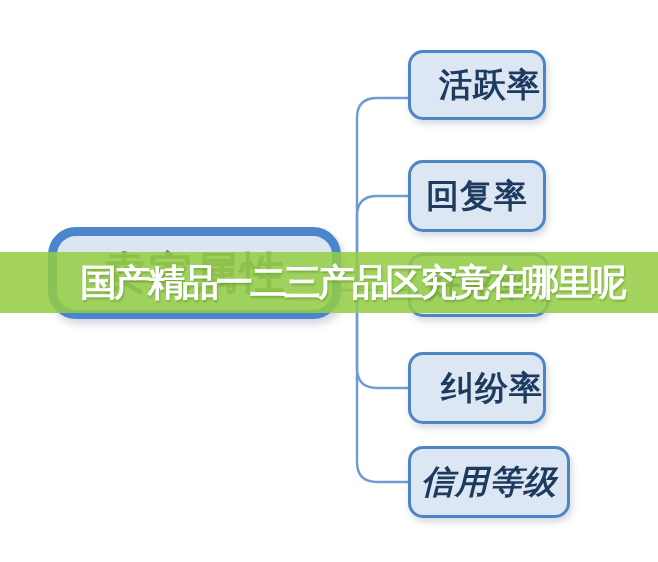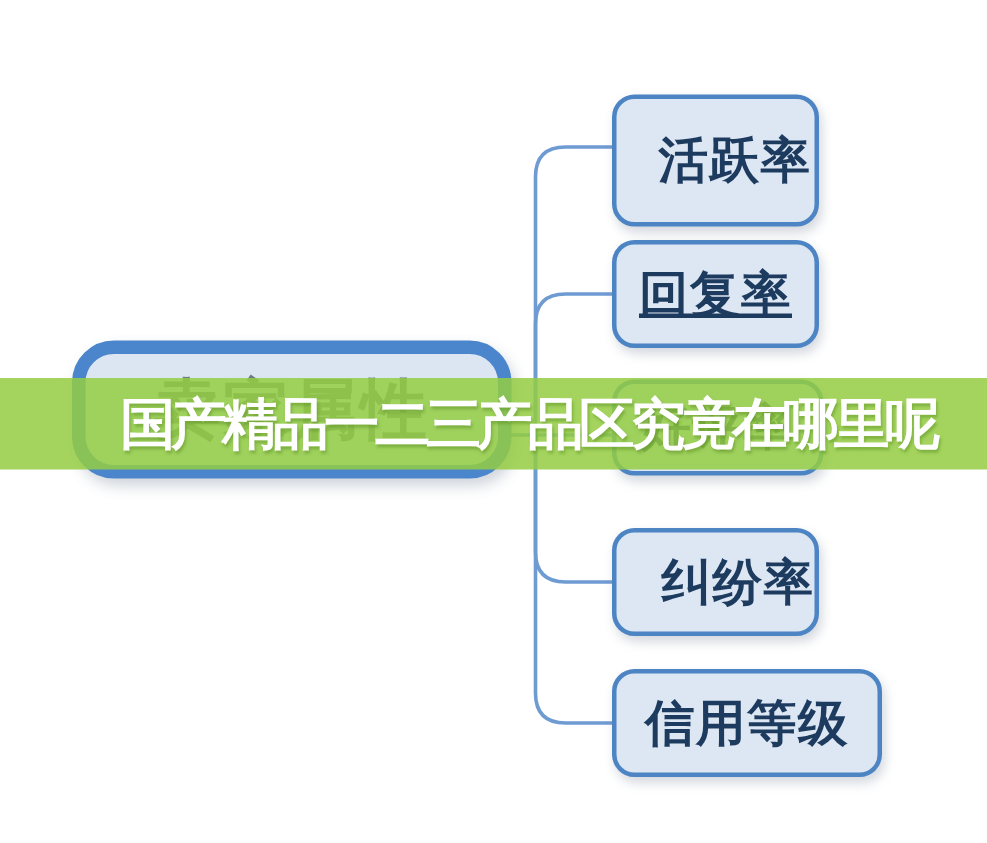--- a/index.html
+++ b/index.html
@@ -56,25 +56,25 @@
     border: 9px solid #4b86cc;
     border-radius: 28px;
     color: #6e7a88;
     font-size: 44px;
     font-weight: 600;
     letter-spacing: 2px;
     box-shadow: 3px 5px 9px rgba(100,115,140,0.3);
     white-space: nowrap;
   }
 
-  .node-1 { left: 408px; top:  63px; width: 138px; height: 88px; padding-left: 26px; }
-  .node-2 { left: 408px; top: 160px; width: 138px; height: 72px; text-decoration: underline; }
+  .node-1 { left: 408px; top:  50px; width: 138px; height: 70px; padding-left: 26px; }
+  .node-2 { left: 408px; top: 160px; width: 138px; height: 72px; }
   .node-3 { left: 408px; top: 253px; width: 141px; height: 64px; }
   .node-4 { left: 408px; top: 352px; width: 138px; height: 72px; padding-left: 30px; }
-  .node-5 { left: 408px; top: 446px; width: 180px; height: 72px; }
+  .node-5 { left: 408px; top: 446px; width: 162px; height: 72px; font-style: italic; }
 
   .watermark-banner {
     position: absolute;
     z-index: 10;
     left: 0; top: 252px;
     width: 658px; height: 61px;
     background: rgba(148, 204, 66, 0.85);
     display: flex;
     align-items: center;
     justify-content: center;

